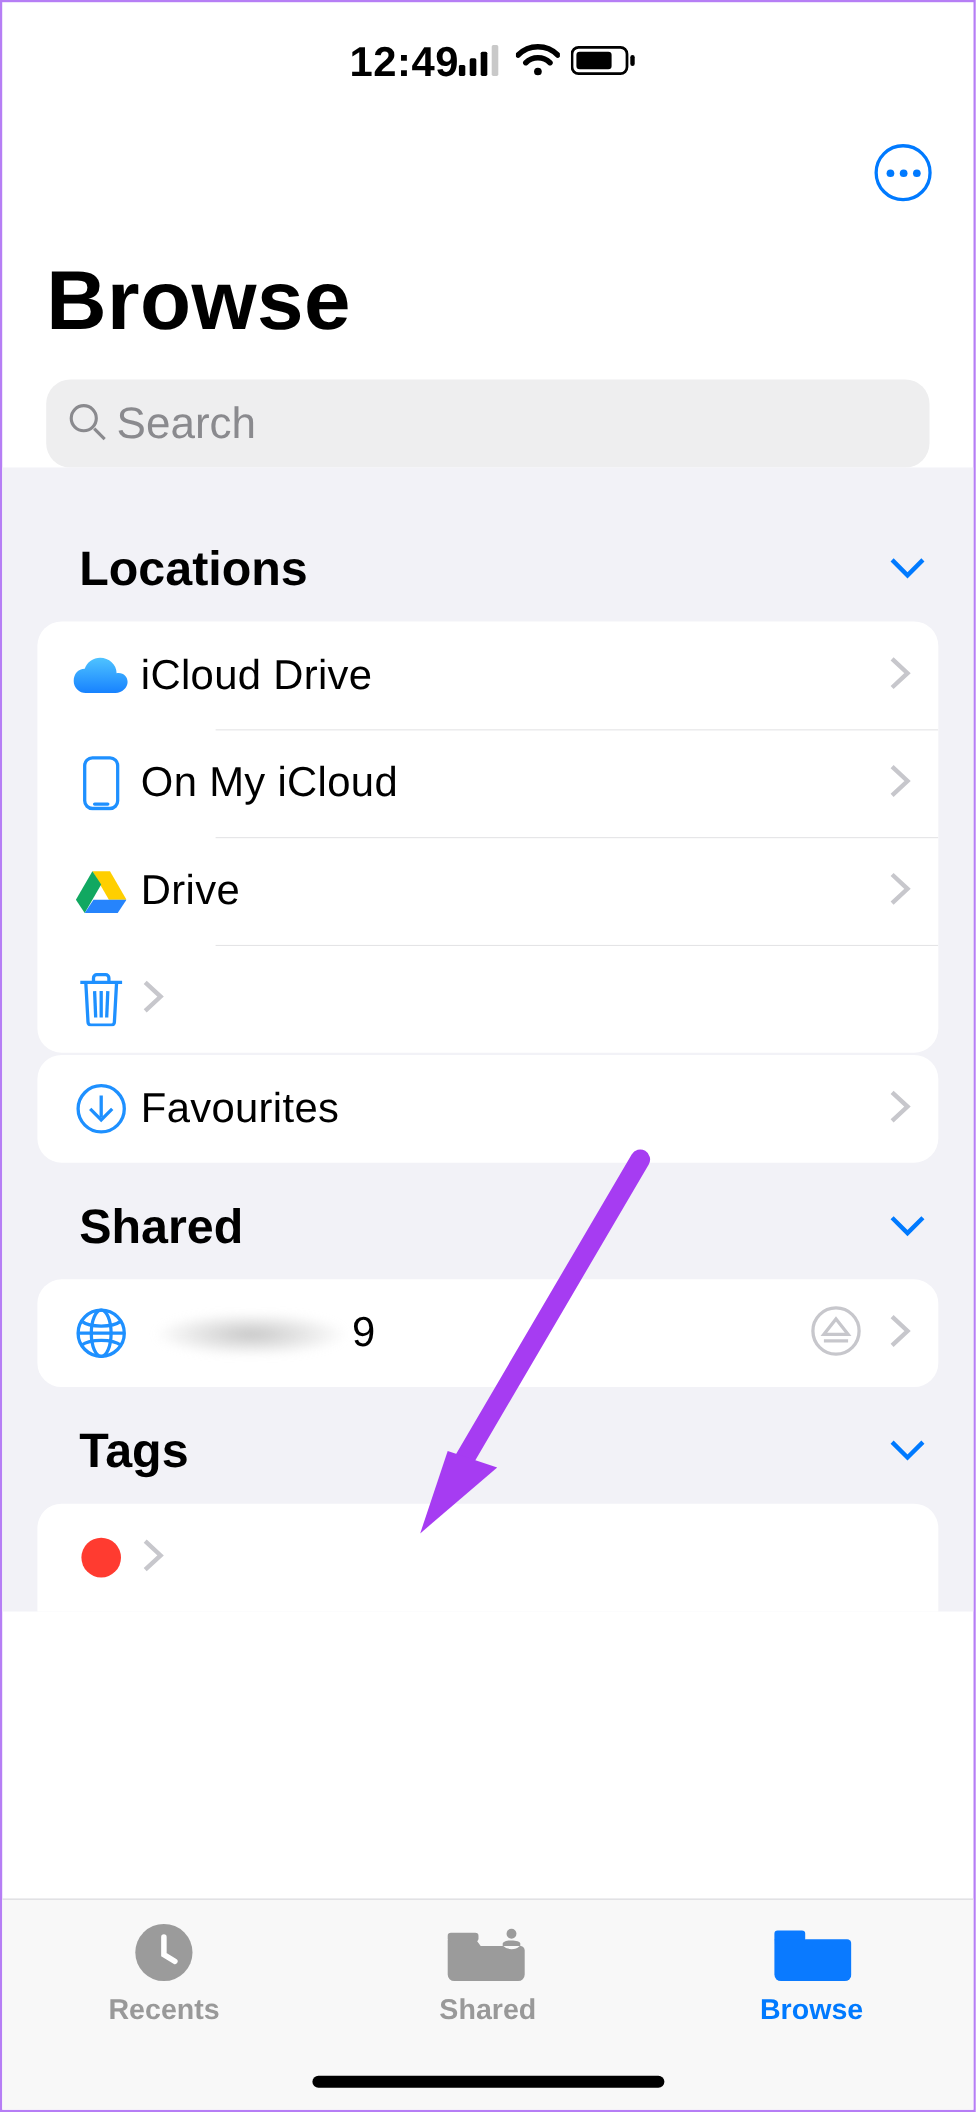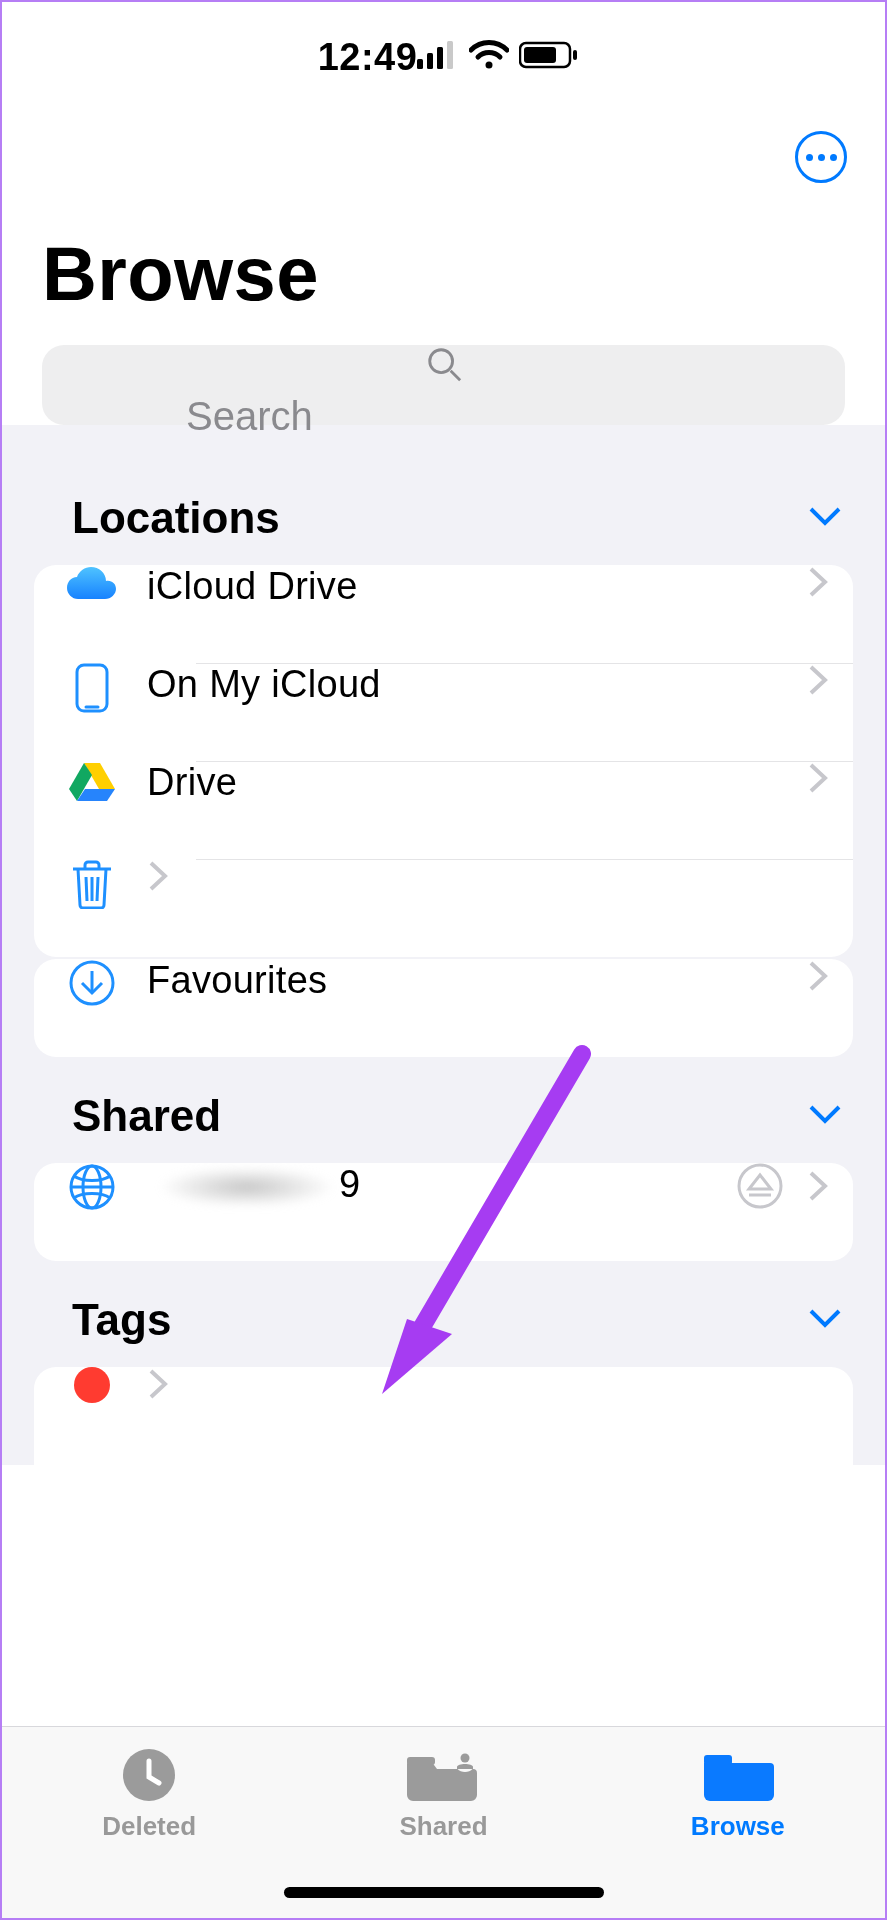--- a/index.html
+++ b/index.html
@@ -35,21 +35,21 @@
   .more-btn{
     width:52px;height:52px;border:3px solid var(--ios-blue);border-radius:50%;
     display:flex;align-items:center;justify-content:center;gap:5px;background:#fff;
   }
   .more-btn span{width:7px;height:7px;border-radius:50%;background:var(--ios-blue);}
   .large-title{font-size:76px;font-weight:800;margin:28px 0 28px 8px;letter-spacing:.4px;}
 
   
   .search{
     margin:0 8px;background:var(--ios-search-bg);height:80px;border-radius:22px;
-    display:flex;align-items:center;padding:0 18px;gap:6px;flex-direction:column;
+    display:flex;align-items:center;padding:0 18px;gap:6px;
   }
   .search svg{width:38px;height:38px;fill:none;stroke:var(--ios-placeholder);stroke-width:3;}
   .search input{
     border:none;background:transparent;font-size:40px;color:#000;flex:1;outline:none;
   }
   .search input::placeholder{color:var(--ios-placeholder);}
 
   .content-bg{background:var(--ios-gray-bg);padding-top:0;}
   .gap{height:36px;}
   .section{padding:0 32px;}
@@ -59,21 +59,21 @@
   }
   .section-header:first-of-type{padding-top:32px;gap:45px;}
   .section-title{font-size:44px;font-weight:700;}
   .section-chevron{color:var(--ios-blue);}
   .section-chevron svg{width:36px;height:36px;stroke:var(--ios-blue);stroke-width:4;fill:none;}
 
   .card{
     background:#fff;border-radius:22px;overflow:hidden;margin:0 0 2px;
   }
   .row{
-    display:flex;align-items:flex-start;min-height:98px;padding:0 24px 0 22px;position:relative;gap:19px;
+    display:flex;align-items:center;min-height:98px;padding:0 24px 0 22px;position:relative;
   }
   .row-icon{
     width:72px;display:flex;align-items:center;justify-content:center;flex:none;
   }
   .row-label{font-size:38px;letter-spacing:.3px;flex:1;}
   .row-chevron svg{width:22px;height:34px;stroke:var(--ios-chevron);stroke-width:4;fill:none;}
   .row-trailing{display:flex;align-items:center;gap:24px;}
   .row + .row .row-label,
   .row + .row .row-trailing{}
   .sep{
@@ -360,21 +360,21 @@
 </div>
 
 <div class="tabbar">
   <div class="tab">
     <div class="tab-icon">
       <svg width="56" height="56" viewBox="0 0 56 56">
         <circle cx="28" cy="28" r="26" fill="#9b9b9b"></circle>
         <polyline points="28,14 28,30 38,36" stroke="#fff" stroke-width="5" fill="none" stroke-linecap="round"></polyline>
       </svg>
     </div>
-    <div class="tab-label">Deleted</div>
+    <div class="tab-label">Recents</div>
   </div>
   <div class="tab">
     <div class="tab-icon">
       <svg width="76" height="56" viewBox="0 0 76 56">
         <path d="M4 14h22l6 8h36a4 4 0 0 1 4 4v22a6 6 0 0 1-6 6H8a6 6 0 0 1-6-6V18a4 4 0 0 1 2-4z" fill="#9b9b9b"></path>
         <rect x="2" y="10" width="28" height="8" rx="3" fill="#9b9b9b"></rect>
         <circle cx="60" cy="14" r="11" fill="#f8f8f8"></circle>
         <circle cx="60" cy="11" r="4.5" fill="#9b9b9b"></circle>
         <path d="M52 20c0-4 16-4 16 0v2H52z" fill="#9b9b9b"></path>
       </svg>

